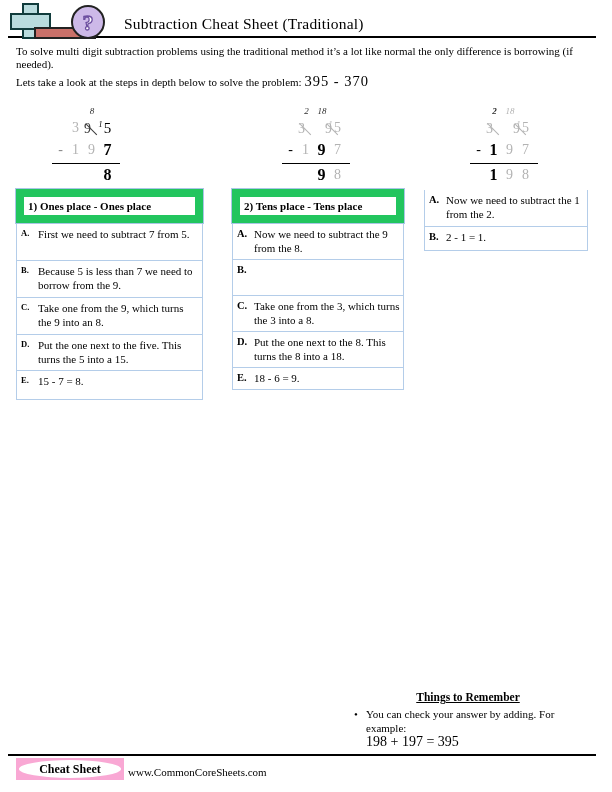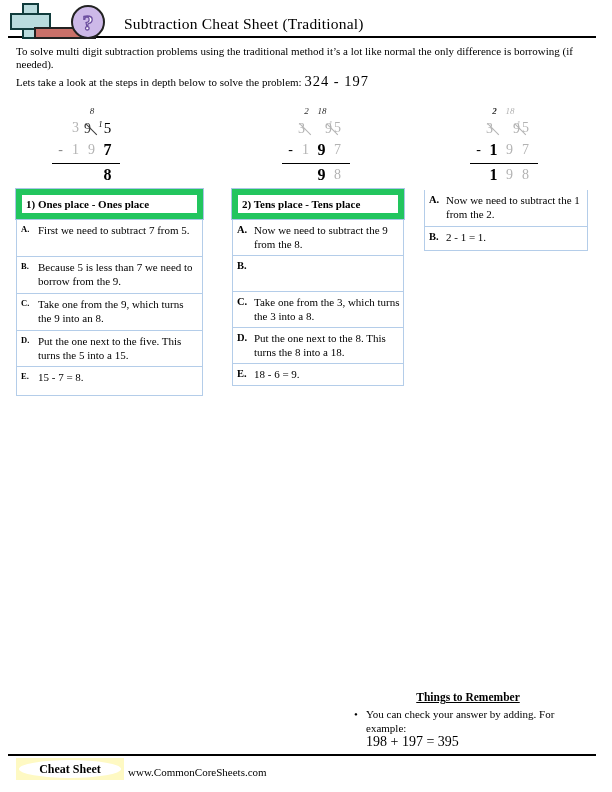--- a/index.html
+++ b/index.html
@@ -32,41 +32,41 @@
   .grayop{color:#8a8a8a;}
   .darkit{color:#2e2e2e;}
   .boldbig{font-weight:bold;font-size:16px;}
   .big5{font-size:15px;}
   .struck{position:relative;}
   .struck::after{content:"";position:absolute;left:0;top:8px;width:15px;height:1px;
                  background:currentColor;transform:rotate(45deg);}
 
   
   .sbox{position:absolute;top:190px;background:#fff;border:1px solid #b4cde9;border-top:none;}
-  .sbox-head{border:6px solid #22c55e;box-shadow:0 0 0 1px #aac6e6;background:#fff;
+  .sbox-head{border:8px solid #22c55e;box-shadow:0 0 0 1px #aac6e6;background:#fff;
              font-weight:bold;font-size:11px;line-height:15px;padding:2px 4px 1px 4px;
              margin:-1px -1px 0 -1px;position:relative;z-index:1;}
   .srow{display:flex;border-top:1px solid #b4cde9;padding:3px 3px 4px 4px;box-sizing:border-box;}
   .srow:first-of-type{border-top:none;}
   .slet{flex:0 0 17px;font-weight:bold;font-size:10.5px;line-height:13px;}
   .slet.small{font-size:8.5px;}
   .stext{flex:1;font-size:11px;line-height:14px;}
 
   
   #remember{position:absolute;left:350px;top:691px;width:240px;}
   #remember-title{font-weight:bold;font-size:11.5px;text-align:center;width:236px;}
   #remember-title span{text-decoration:underline;}
   #remember-bullet{position:relative;margin-top:5px;padding-left:16px;width:206px;
                    font-size:11px;line-height:13.5px;}
   #bullet-dot{position:absolute;left:4px;top:0;}
   #remember-eq{padding-left:16px;font-size:14px;line-height:13.5px;}
 
   
   #footer-rule{position:absolute;left:8px;top:754px;width:588px;height:2px;background:#000;}
-  #badge{position:absolute;left:16px;top:758px;width:108px;height:22px;background:#fef9c3;}
+  #badge{position:absolute;left:16px;top:758px;width:108px;height:22px;background:#f9a8d4;}
   #badge-ellipse{position:absolute;left:3px;top:2px;width:102px;height:18px;background:#fff;
                  border-radius:50%;display:flex;align-items:center;justify-content:center;}
   #badge-label{font-weight:bold;font-size:12px;}
   #site-url{position:absolute;left:128px;top:766px;font-size:11px;}
 </style>
 </head>
 <body>
 
 <div id="page">
 
@@ -77,21 +77,21 @@
     <circle cx="80" cy="19" r="16" fill="#cdb9e8" stroke="#222" stroke-width="2"></circle>
     <text x="80" y="27" text-anchor="middle" font-family="Liberation Serif, serif" font-size="22" font-weight="bold" fill="#ffffff" stroke="#6d4fa0" stroke-width="1.3">?</text>
   </svg>
   <div id="top-rule"></div>
   <div id="page-title">Subtraction Cheat Sheet (Traditional)</div>
 
   <div id="intro-l2" class="intro-line">needed).</div>
   <div id="intro-l1" class="intro-line">To solve multi digit subtraction  problems using the traditional method it’s a lot like normal the only difference is borrowing (if</div>
   <div id="intro-l3" class="intro-line">
     <span>Lets take a look at the steps in depth below to solve the problem:</span>
-    <span id="problem-number">324 - 197</span>
+    <span id="problem-number">395 - 370</span>
   </div>
 
   <div class="example" style="left:52px">
     <span class="d carry ct darkit">8</span>
     <span class="d rmain ch faded">3</span>
     <span class="d rmain ct midtone struck">9</span>
     <span class="sup">1</span>
     <span class="d rmain co big5">5</span>
     <span class="d rsub cop grayop">-</span>
     <span class="d rsub ch faded">1</span>

